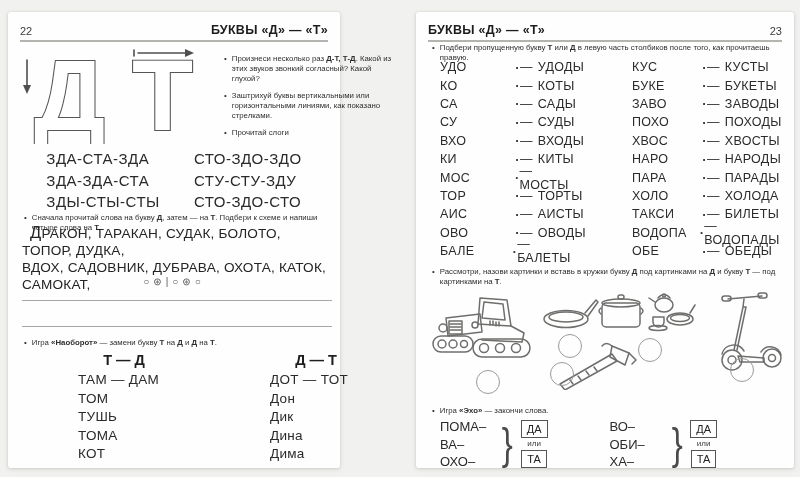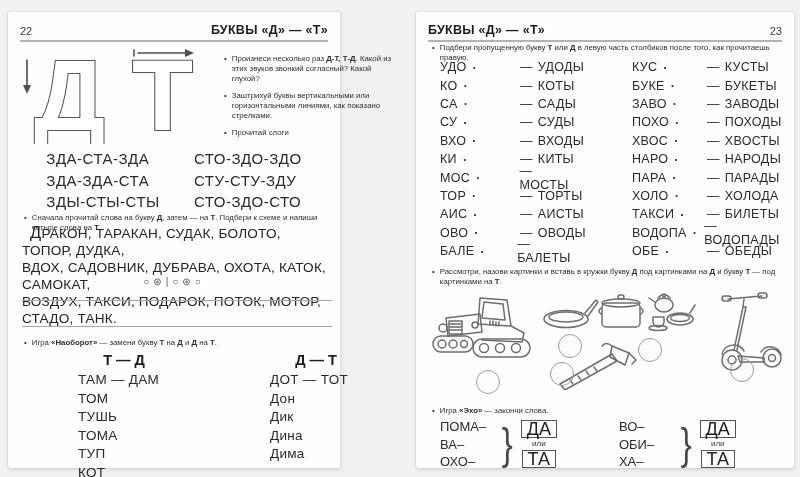--- a/index.html
+++ b/index.html
@@ -50,39 +50,39 @@
   .naoborot{position:absolute;left:70px;top:340px;display:flex;gap:82px;}
   .nb-col{display:flex;flex-direction:column;width:110px;}
   .nb-hdr{font-size:14.5px;font-weight:bold;text-align:center;width:92px;margin-bottom:3px;color:#1f1f1f;}
   .nb-row{font-size:13.5px;line-height:18.6px;color:#2a2a2a;letter-spacing:.3px;}
 
   
   .insert-bullet{position:absolute;left:16px;right:8px;top:31px;}
   .match{position:absolute;left:24px;top:46px;display:flex;gap:46px;}
   .m-col{display:flex;flex-direction:column;}
   .m-row{display:flex;align-items:center;height:18.4px;font-size:12.5px;letter-spacing:.3px;color:#2a2a2a;}
-  .m-stub{display:flex;align-items:center;gap:6px;}
+  .m-stub{display:flex;align-items:center;gap:6px;justify-content:space-between;}
   .m-col1 .m-stub{width:80px;}
   .m-col2 .m-stub{width:75px;}
   .m-dot{font-size:13px;font-weight:bold;color:#3a3a3a;}
   .m-dash{margin-right:5px;}
 
   .pics-bullet{position:absolute;left:16px;width:352px;top:255px;}
   .pictures{position:absolute;left:10px;top:278px;width:360px;height:114px;}
   .pic{position:absolute;}
   .answer-circle{position:absolute;width:22px;height:22px;border:1.2px solid #9a9a98;border-radius:50%;background:transparent;}
 
   .echo-bullet{position:absolute;left:16px;top:394px;}
   .echo{position:absolute;left:24px;top:406px;display:flex;gap:62px;}
   .echo-group{display:flex;align-items:center;gap:4px;}
   .echo-stems{display:flex;flex-direction:column;width:56px;}
   .echo-stem{font-size:13px;line-height:17.5px;color:#2a2a2a;}
   .echo-brace{font-size:44px;font-weight:400;color:#4a4a4a;transform:scaleX(.75);line-height:50px;}
   .echo-opts{display:flex;flex-direction:column;align-items:center;gap:1px;margin-left:2px;}
-  .echo-box{border:1.2px solid #555;padding:0 5px;font-size:18px;line-height:16px;color:#222;background:#fff;}
+  .echo-box{border:1.2px solid #555;padding:0 5px;font-size:11px;line-height:16px;color:#222;background:#fff;}
   .echo-or{font-size:8px;color:#3a3a3a;line-height:10px;}
 
   svg .ln{stroke:#6e6e6c;stroke-width:1.5;fill:none;stroke-linecap:round;stroke-linejoin:round;}
   svg .ar{stroke:#4f4f4f;stroke-width:1.6;fill:none;stroke-linecap:round;}
   svg .ah{fill:#4f4f4f;stroke:none;}
 </style>
 </head>
 <body>
 
 <div class="page page-left">
@@ -137,40 +137,38 @@
   </div>
 
   <div class="bullet-line task-bullet">
     <span class="dot">•</span>
     <span><span>Сначала прочитай слова на букву </span><span class="b">Д</span><span>, затем — на </span><span class="b">Т</span><span>. Подбери к схеме и напиши четыре слова на </span><span class="b">Т</span><span>.</span></span>
   </div>
 
   <div class="words">
     <div class="wline1"><span class="bigfirst">Д</span><span>РАКОН, ТАРАКАН, СУДАК, БОЛОТО, ТОПОР, ДУДКА,</span></div>
     <div>ВДОХ, САДОВНИК, ДУБРАВА, ОХОТА, КАТОК, САМОКАТ,</div>
-    <div>ВОЗДУХ, ТАКСИ, ПОДАРОК, ПОТОК, МОТОР, СТАДО, ТАНК.</div>
   </div>
 
   <div class="scheme">○⊛|○⊛○</div>
   <div class="writing-line wl1"></div>
   <div class="writing-line wl2"></div>
 
   <div class="bullet-line game-bullet">
     <span class="dot">•</span>
     <span><span>Игра </span><span class="b">«Наоборот»</span><span> — замени букву </span><span class="b">Т</span><span> на </span><span class="b">Д</span><span> и </span><span class="b">Д</span><span> на </span><span class="b">Т</span><span>.</span></span>
   </div>
 
   <div class="naoborot">
     <div class="nb-col">
       <span class="nb-hdr">Т — Д</span>
       <span class="nb-row">ТАМ — ДАМ</span>
       <span class="nb-row">ТОМ</span>
       <span class="nb-row">ТУШЬ</span>
       <span class="nb-row">ТОМА</span>
-      <span class="nb-row">ТУП</span>
       <span class="nb-row">КОТ</span>
     </div>
     <div class="nb-col">
       <span class="nb-hdr">Д — Т</span>
       <span class="nb-row">ДОТ — ТОТ</span>
       <span class="nb-row">Дон</span>
       <span class="nb-row">Дик</span>
       <span class="nb-row">Дина</span>
       <span class="nb-row">Дима</span>
     </div>

